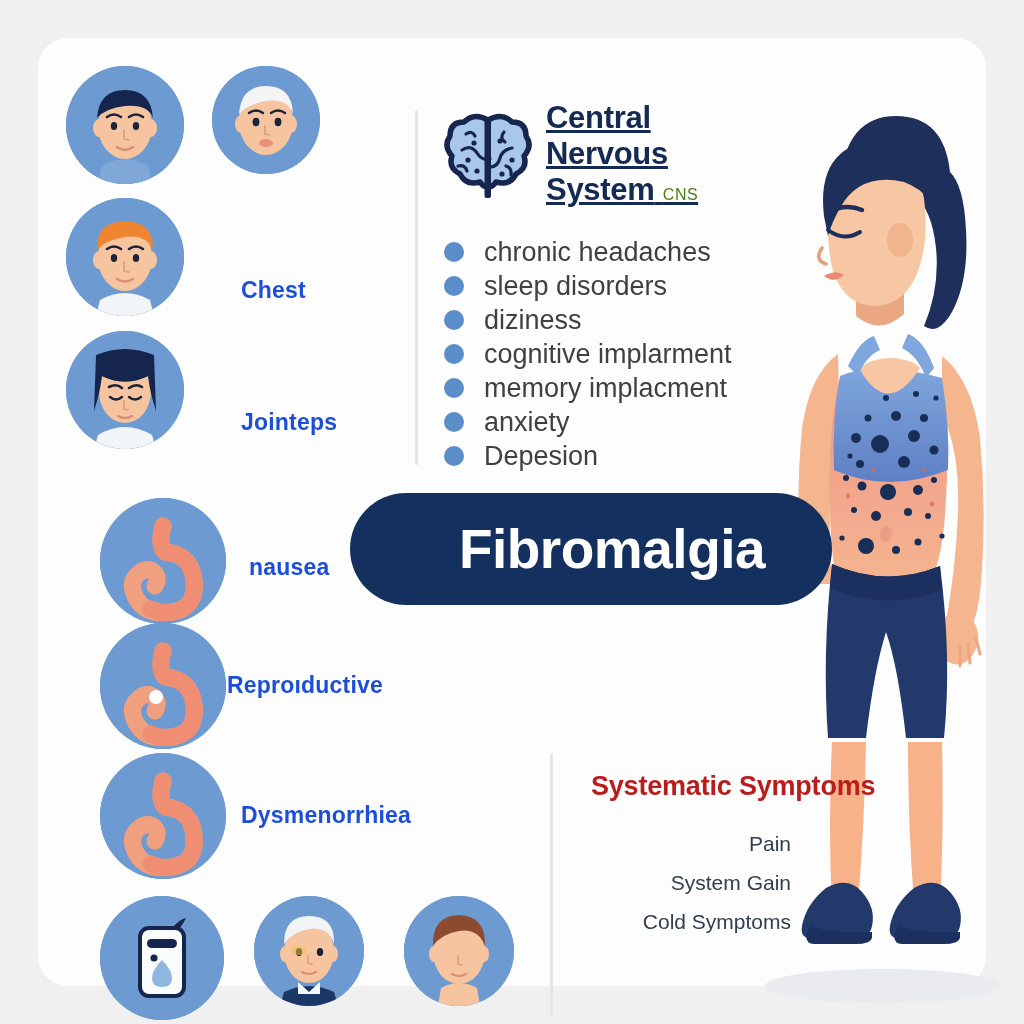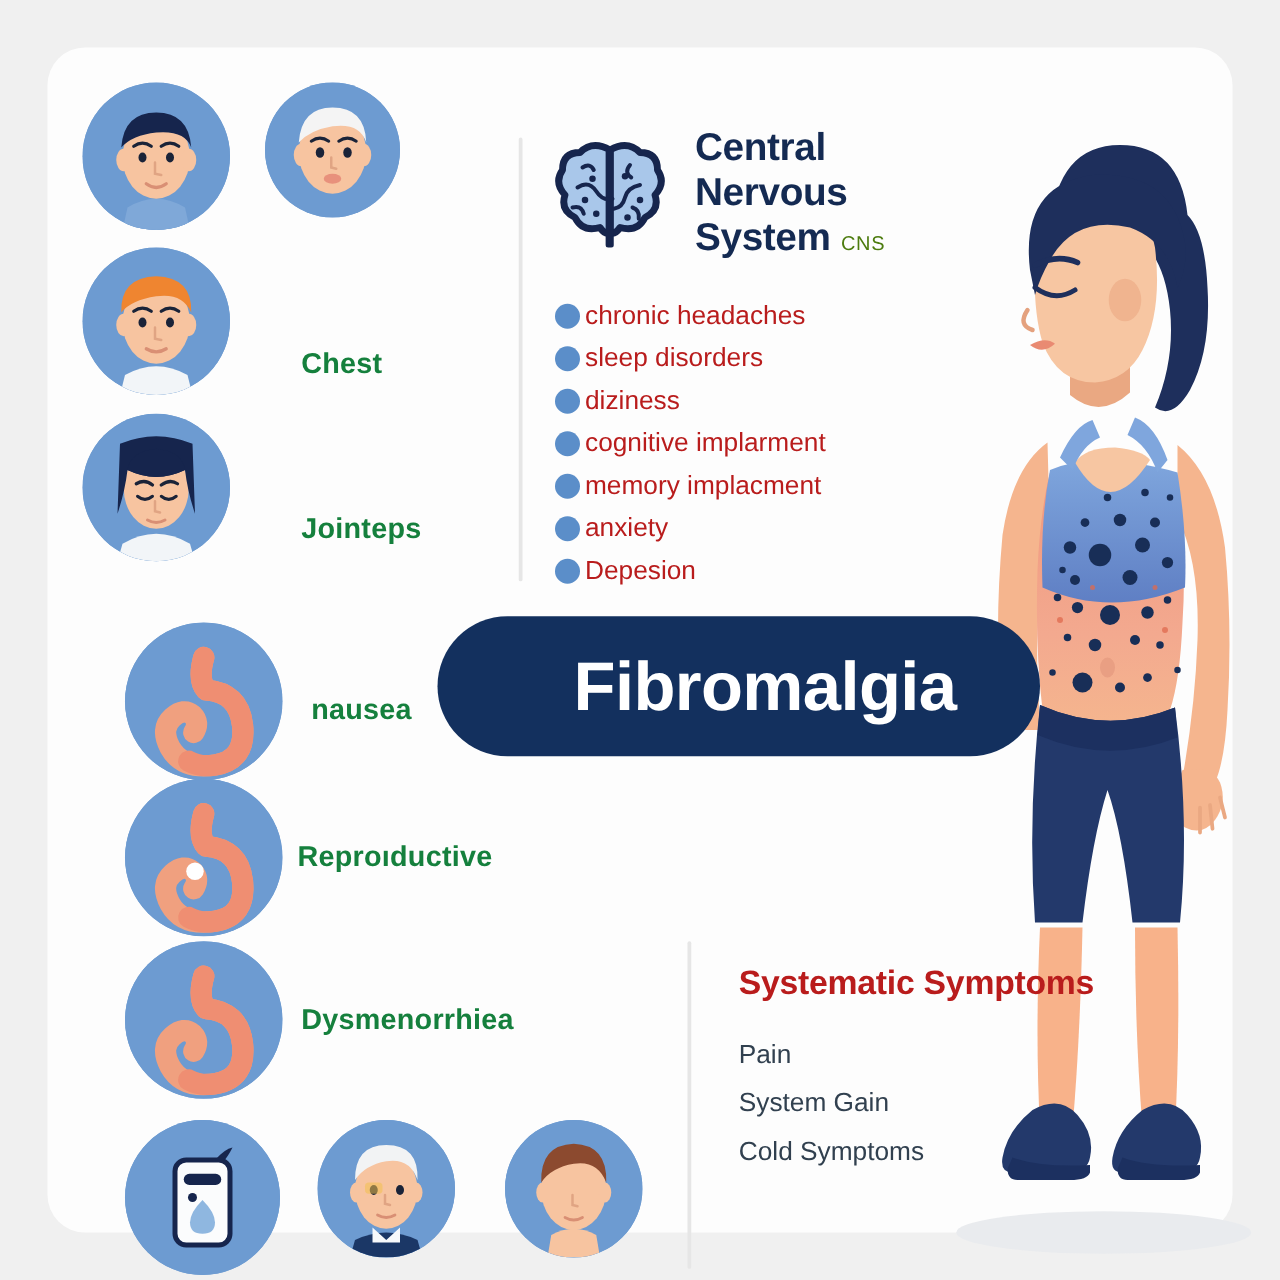--- a/index.html
+++ b/index.html
@@ -36,59 +36,60 @@
   .circ {
     position: absolute;
     border-radius: 50%;
     background: #6d9bd1;
     overflow: hidden;
   }
 
   
   .left-label {
     position: absolute;
-    color: #15803d;
+    color: #1d4ed8;
     font-weight: bold;
     font-size: 23px;
     letter-spacing: .2px;
     white-space: nowrap;
   }
 
   
   #cns-block { position: absolute; left: 406px; top: 62px; width: 330px; }
   #cns-head-row { display: flex; align-items: flex-start; }
   #brain-icon { width: 88px; height: 96px; flex: 0 0 88px; margin-top: 8px; }
   #cns-title {
-    margin-left: 24px;
+    margin-left: 14px;
     color: #142a52;
     font-weight: bold;
     font-size: 31px;
     line-height: 36px;
     letter-spacing: -0.3px;
+    text-decoration: underline;
   }
   #cns-title .abbr {
     font-weight: normal;
     font-size: 16px;
     color: #4d7c0f;
     letter-spacing: .5px;
   }
   #cns-list { margin-top: 22px; }
   .cns-item {
     display: flex; align-items: center;
     height: 34px;
   }
   .cns-dot {
     width: 20px; height: 20px; border-radius: 50%;
     background: #5b8ec9;
     flex: 0 0 20px;
   }
   .cns-text {
-    margin-left: 4px;
-    color: #b91c1c;
-    font-size: 21px;
+    margin-left: 20px;
+    color: #404040;
+    font-size: 27px;
     white-space: nowrap;
   }
 
   
   #banner {
     position: absolute;
     left: 312px; top: 455px;
     width: 482px; height: 112px;
     background: #13305e;
     border-radius: 56px;
@@ -104,21 +105,21 @@
 
   
   #sys-block { position: absolute; left: 553px; top: 733px; width: 360px; }
   #sys-title {
     color: #b91c1c;
     font-weight: bold;
     font-size: 27px;
     letter-spacing: -0.2px;
     white-space: nowrap;
   }
-  #sys-list { margin-top: 22px; }
+  #sys-list { margin-top: 22px; text-align: right; }
   .sys-item {
     color: #31404f;
     font-size: 21px;
     line-height: 39px;
     max-width: 200px;
   }
 
   
   #figure { position: absolute; left: 690px; top: 60px; width: 310px; height: 920px; }
 </style>
@@ -209,21 +210,21 @@
     <div class="left-label" style="left:211px; top:516px; font-weight:bold;">nausea</div>
 
     <div class="circ" style="left:62px; top:585px; width:126px; height:126px;">
       <svg viewBox="0 0 126 126" width="126" height="126">
         <rect width="126" height="126" fill="#6d9bd1"></rect>
         <path d="M63 28 q-5 18 2 26 q26 2 29 28 q3 28 -22 32 q-26 4 -36 -14 q-8 -15 2 -24 q9 -8 16 -2 q6 6 1 14" fill="none" stroke="#f0a07f" stroke-width="17" stroke-linecap="round" stroke-linejoin="round"></path>
         <path d="M63 28 q-5 18 2 26 q26 2 29 28 q3 28 -22 32 q-12 2 -21 -3" fill="none" stroke="#ef8e72" stroke-width="17" stroke-linecap="round" stroke-linejoin="round"></path>
         <circle cx="56" cy="74" r="7" fill="#ffffff"></circle>
       </svg>
     </div>
-    <div class="left-label" style="left:200px; top:634px;text-align:right;">Reproıductive</div>
+    <div class="left-label" style="left:189px; top:634px;text-align:right;">Reproıductive</div>
 
     <div class="circ" style="left:62px; top:715px; width:126px; height:126px;">
       <svg viewBox="0 0 126 126" width="126" height="126">
         <rect width="126" height="126" fill="#6d9bd1"></rect>
         <path d="M63 28 q-5 18 2 26 q26 2 29 28 q3 28 -22 32 q-26 4 -36 -14 q-8 -15 2 -24 q9 -8 16 -2 q6 6 1 14" fill="none" stroke="#f0a07f" stroke-width="17" stroke-linecap="round" stroke-linejoin="round"></path>
         <path d="M63 28 q-5 18 2 26 q26 2 29 28 q3 28 -22 32 q-12 2 -21 -3" fill="none" stroke="#ef8e72" stroke-width="17" stroke-linecap="round" stroke-linejoin="round"></path>
       </svg>
     </div>
     <div class="left-label" style="left:203px; top:764px;">Dysmenorrhiea</div>
 

